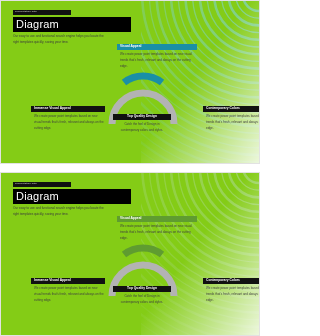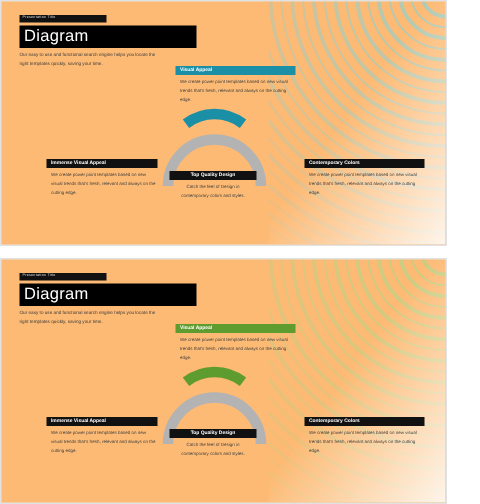--- a/index.html
+++ b/index.html
@@ -2,22 +2,22 @@
 <html><head>
 <meta charset="utf-8">
 <style>
   html,body{margin:0;padding:0;background:#fff;}
   body{width:300px;height:336px;overflow:hidden;
        font-family:"Liberation Sans",sans-serif;}
 
   .deck{width:300px;height:336px;display:flex;flex-direction:column;
         justify-content:space-between;background:#fff;}
 
-  .slide{position:relative;width:298px;height:164px;overflow:hidden;
-         background:#fdba74;border:1px solid #e2e2e2;box-sizing:border-box;padding-left:24px;}
+  .slide{position:relative;width:260px;height:164px;overflow:hidden;
+         background:#84cc16;border:1px solid #e2e2e2;box-sizing:border-box;padding-left:24px;}
 
   
   .fan{position:absolute;top:0;right:0;width:118px;height:100%;
        overflow:hidden;pointer-events:none;}
   .fan svg{position:absolute;top:0;right:0;}
 
   
   .fanfade{position:absolute;inset:0;pointer-events:none;
      background:linear-gradient(to bottom right,rgba(255,255,255,0) 45%,rgba(255,255,255,.85) 100%);}
 

